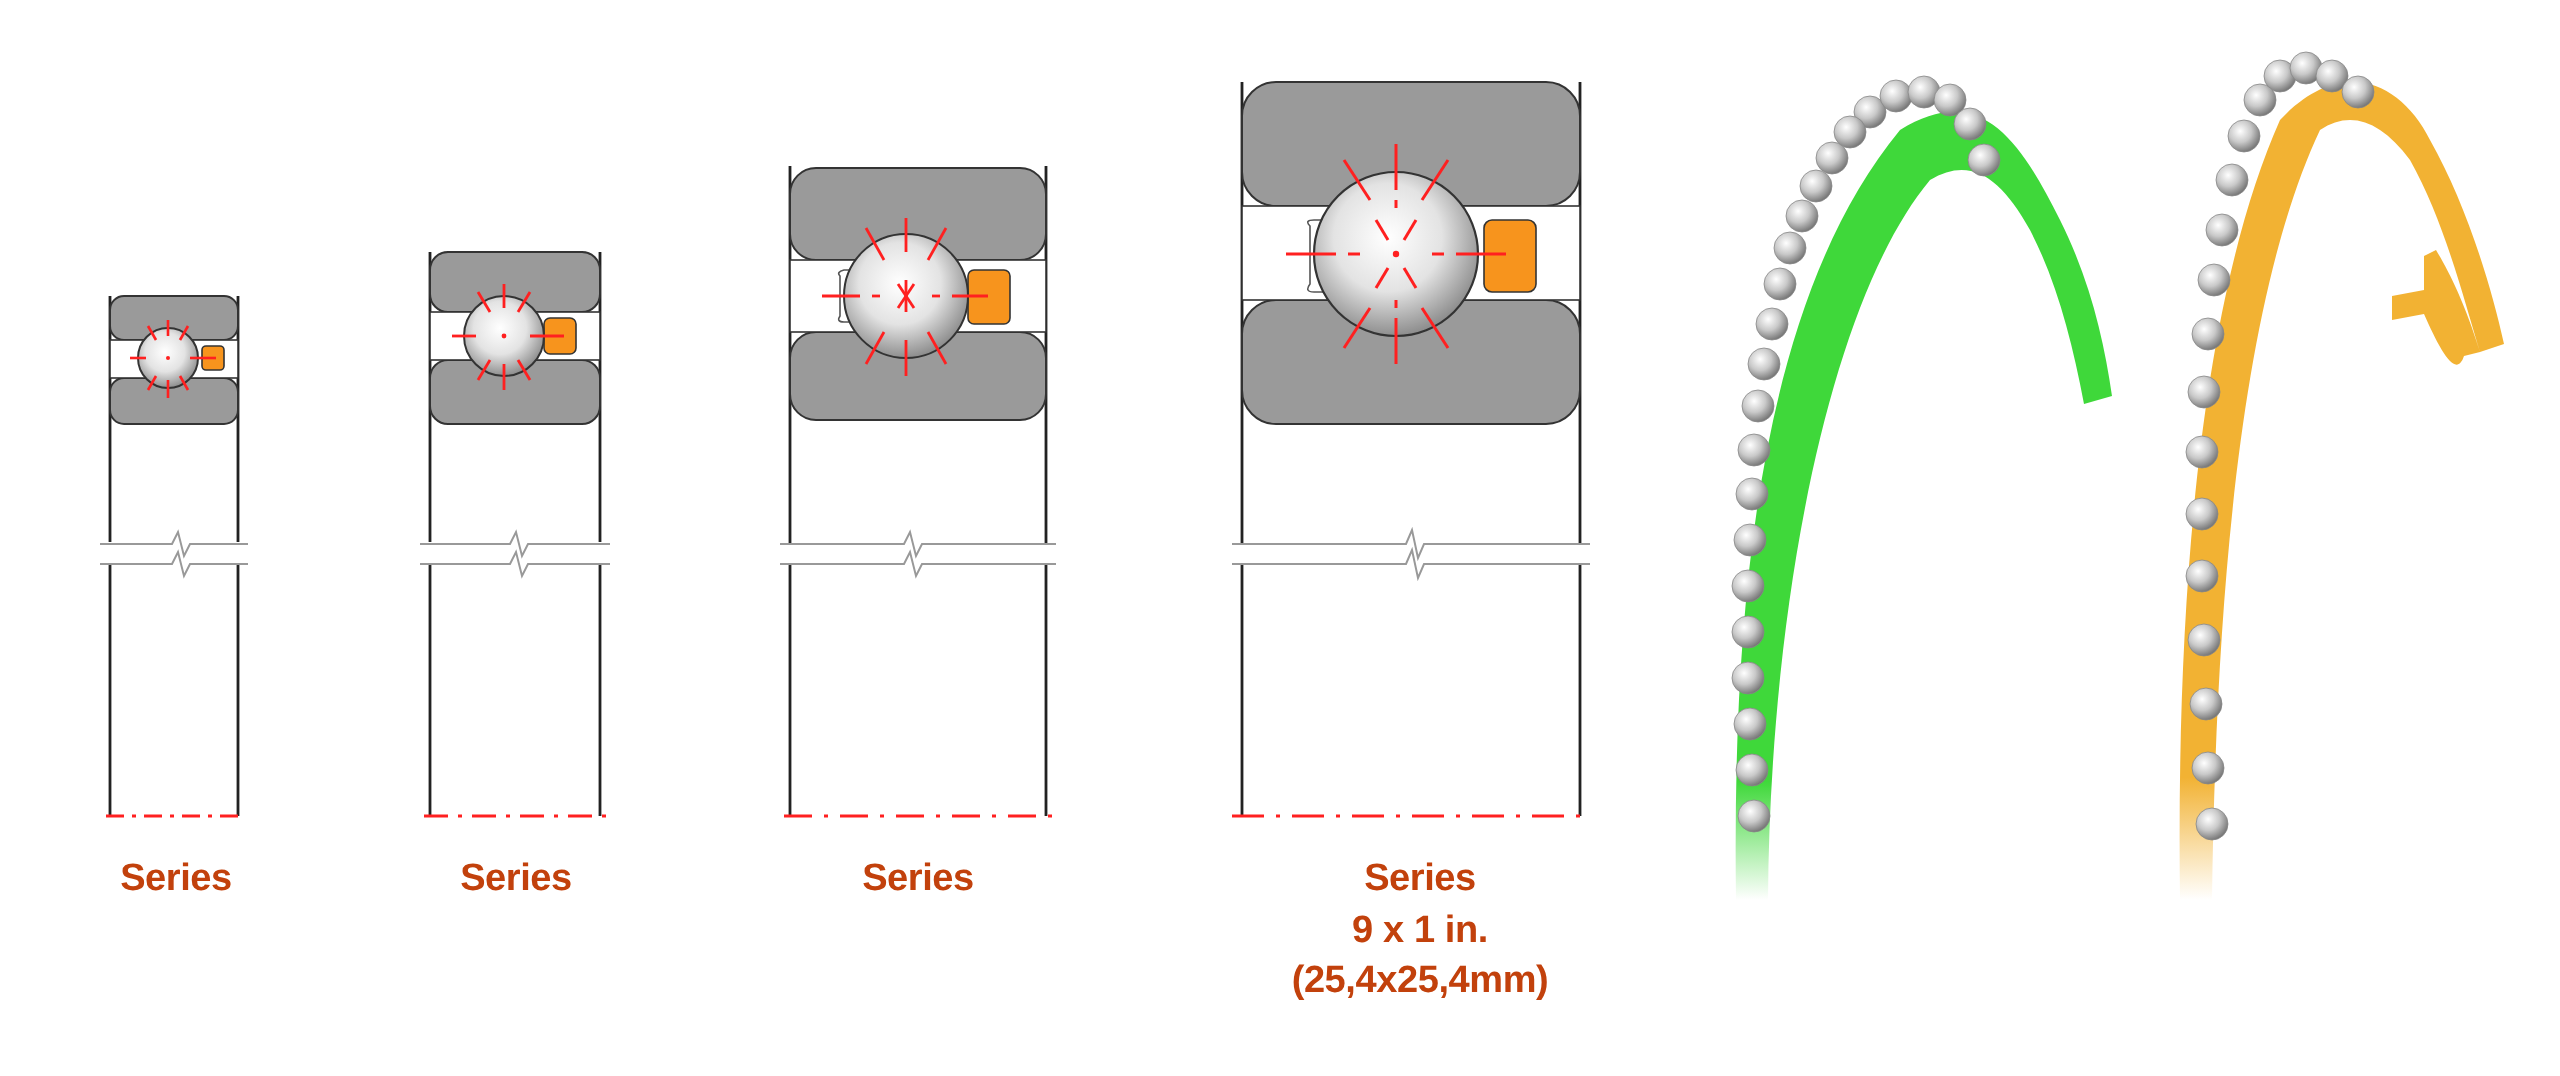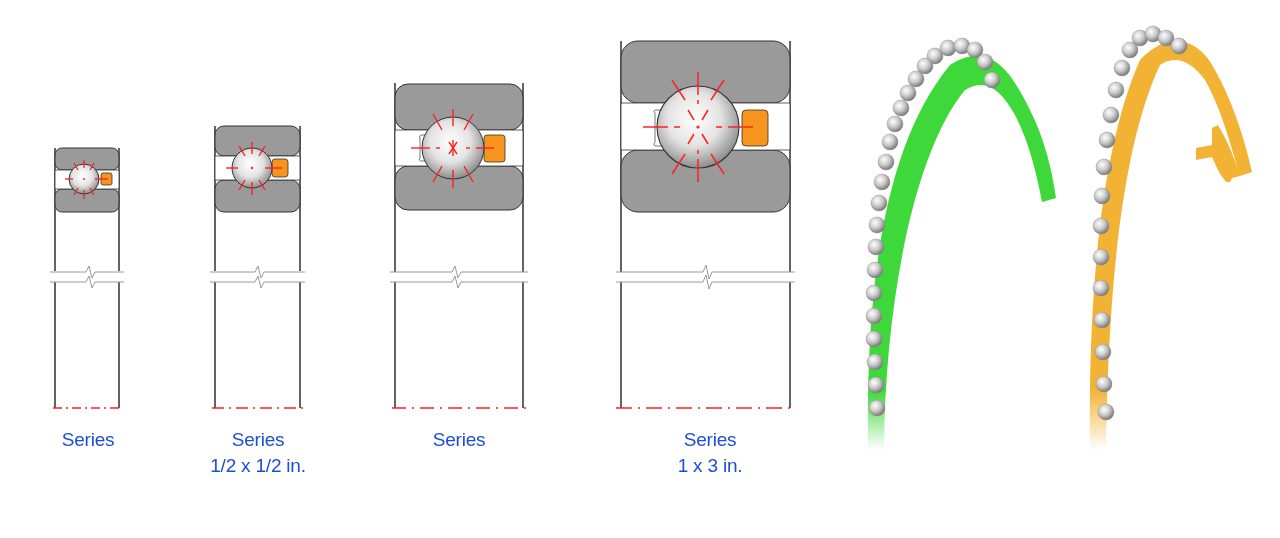--- a/index.html
+++ b/index.html
@@ -1,18 +1,18 @@
 <!DOCTYPE html>
 <html><head>
 <meta charset="utf-8">
 <style>
   html,body{margin:0;padding:0;background:#fff;}
   body{width:1280px;height:538px;position:relative;overflow:hidden;font-family:"Liberation Sans","DejaVu Sans",sans-serif;}
   .diagram{position:absolute;left:0;top:0;}
-  .label{position:absolute;text-align:center;font-weight:normal;font-size:19px;line-height:25.5px;color:#1d4ed8;letter-spacing:-0.2px;transform:translateX(-50%);white-space:nowrap;}
+  .label{position:absolute;text-align:center;font-weight:bold;font-size:19px;line-height:25.5px;color:#c2410c;letter-spacing:-0.2px;transform:translateX(-50%);white-space:nowrap;}
   .label span{display:block;}
 </style>
 </head>
 <body>
 
 <svg class="diagram" width="1280" height="538" viewBox="0 0 1280 538" xmlns="http://www.w3.org/2000/svg">
   <defs>
     <radialGradient id="ballGrad" cx="0.45" cy="0.4" r="0.6">
       <stop offset="0" stop-color="#ffffff"></stop>
       <stop offset="0.55" stop-color="#e3e3e3"></stop>
@@ -206,21 +206,21 @@
         <circle cx="1106" cy="412" r="8"></circle>
     </g>
   </g>
 </svg>
 
 <div class="label" style="left:88px;top:427px;">
   <span>Series</span>
 </div>
 <div class="label" style="left:258px;top:427px;">
   <span>Series</span>
-  <span>1/2 x 1/2 in.</span>
 </div>
 <div class="label" style="left:459px;top:427px;">
   <span>Series</span>
 </div>
 <div class="label" style="left:710px;top:427px;">
   <span>Series</span>
-  <span>1 x 3 in.</span>
+  <span>9 x 1 in.</span>
+  <span>(25,4x25,4mm)</span>
 </div>
 
 </body></html>

